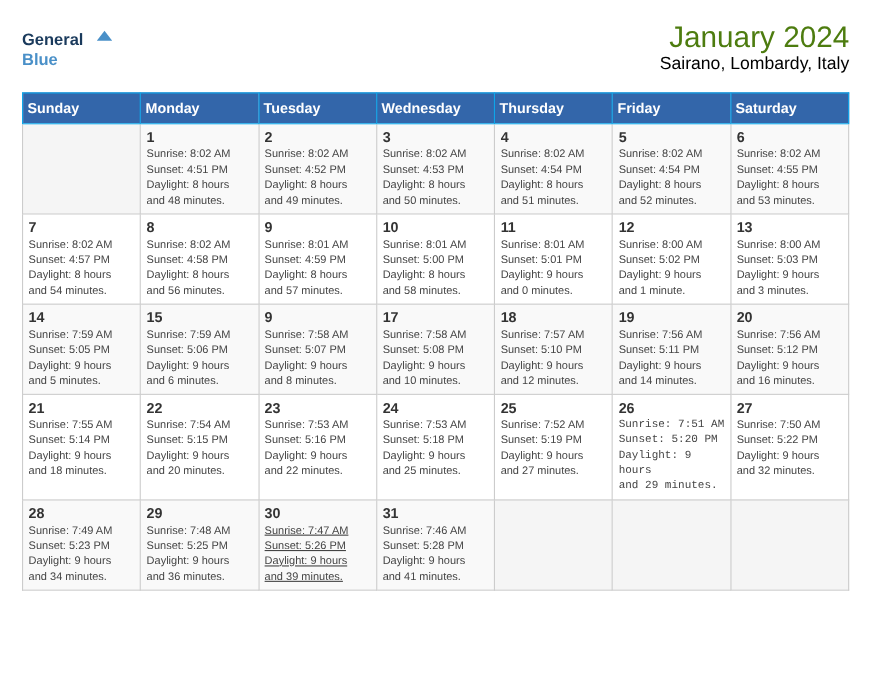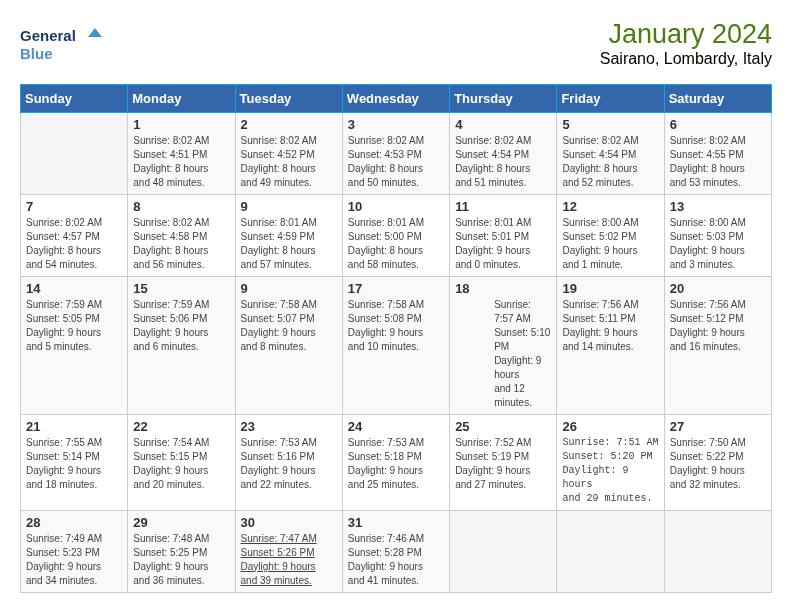--- a/index.html
+++ b/index.html
@@ -226,21 +226,21 @@
         </td>
         <td>
           <span class="day-number">17</span>
           <div class="day-info" style="white-space: pre-line;">Sunrise: 7:58 AM
 Sunset: 5:08 PM
 Daylight: 9 hours
 and 10 minutes.</div>
         </td>
         <td>
           <span class="day-number">18</span>
-          <div class="day-info" style="white-space: pre-line; margin-left: 39px;">Sunrise: 7:57 AM
+          <div class="day-info" style="white-space: pre-line;">Sunrise: 7:57 AM
 Sunset: 5:10 PM
 Daylight: 9 hours
 and 12 minutes.</div>
         </td>
         <td>
           <span class="day-number">19</span>
           <div class="day-info" style="white-space: pre-line;">Sunrise: 7:56 AM
 Sunset: 5:11 PM
 Daylight: 9 hours
 and 14 minutes.</div>

